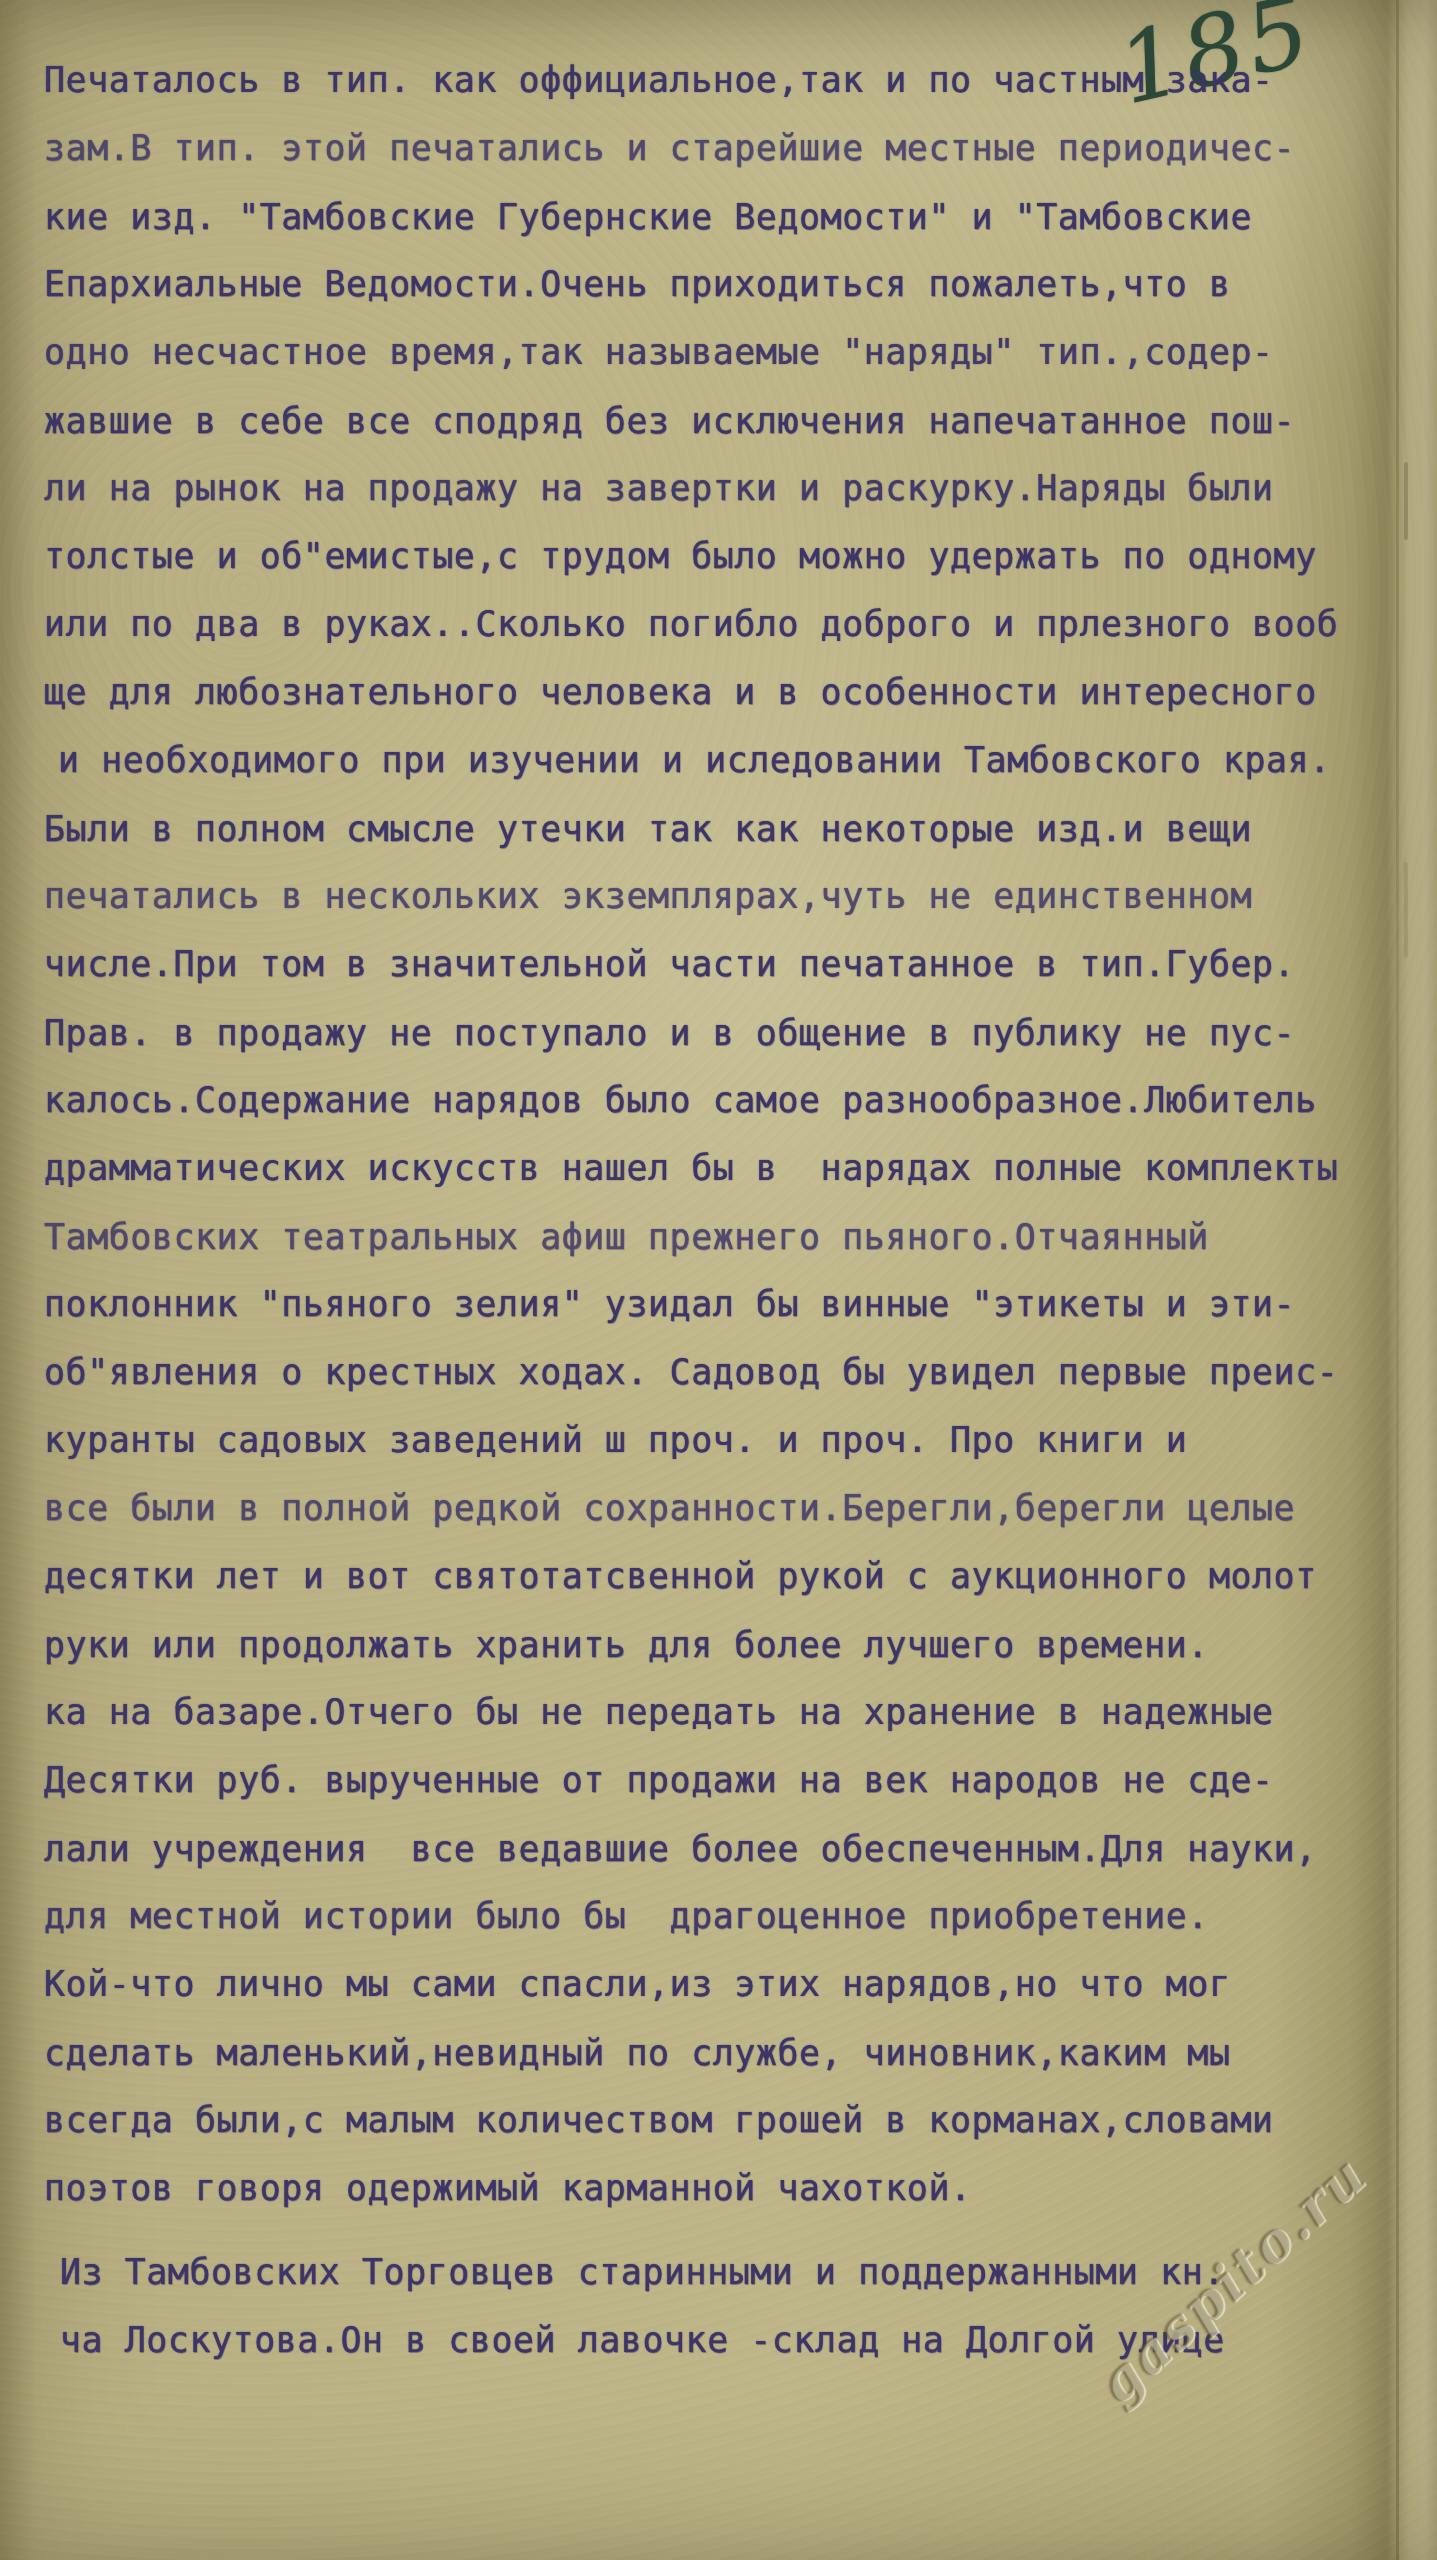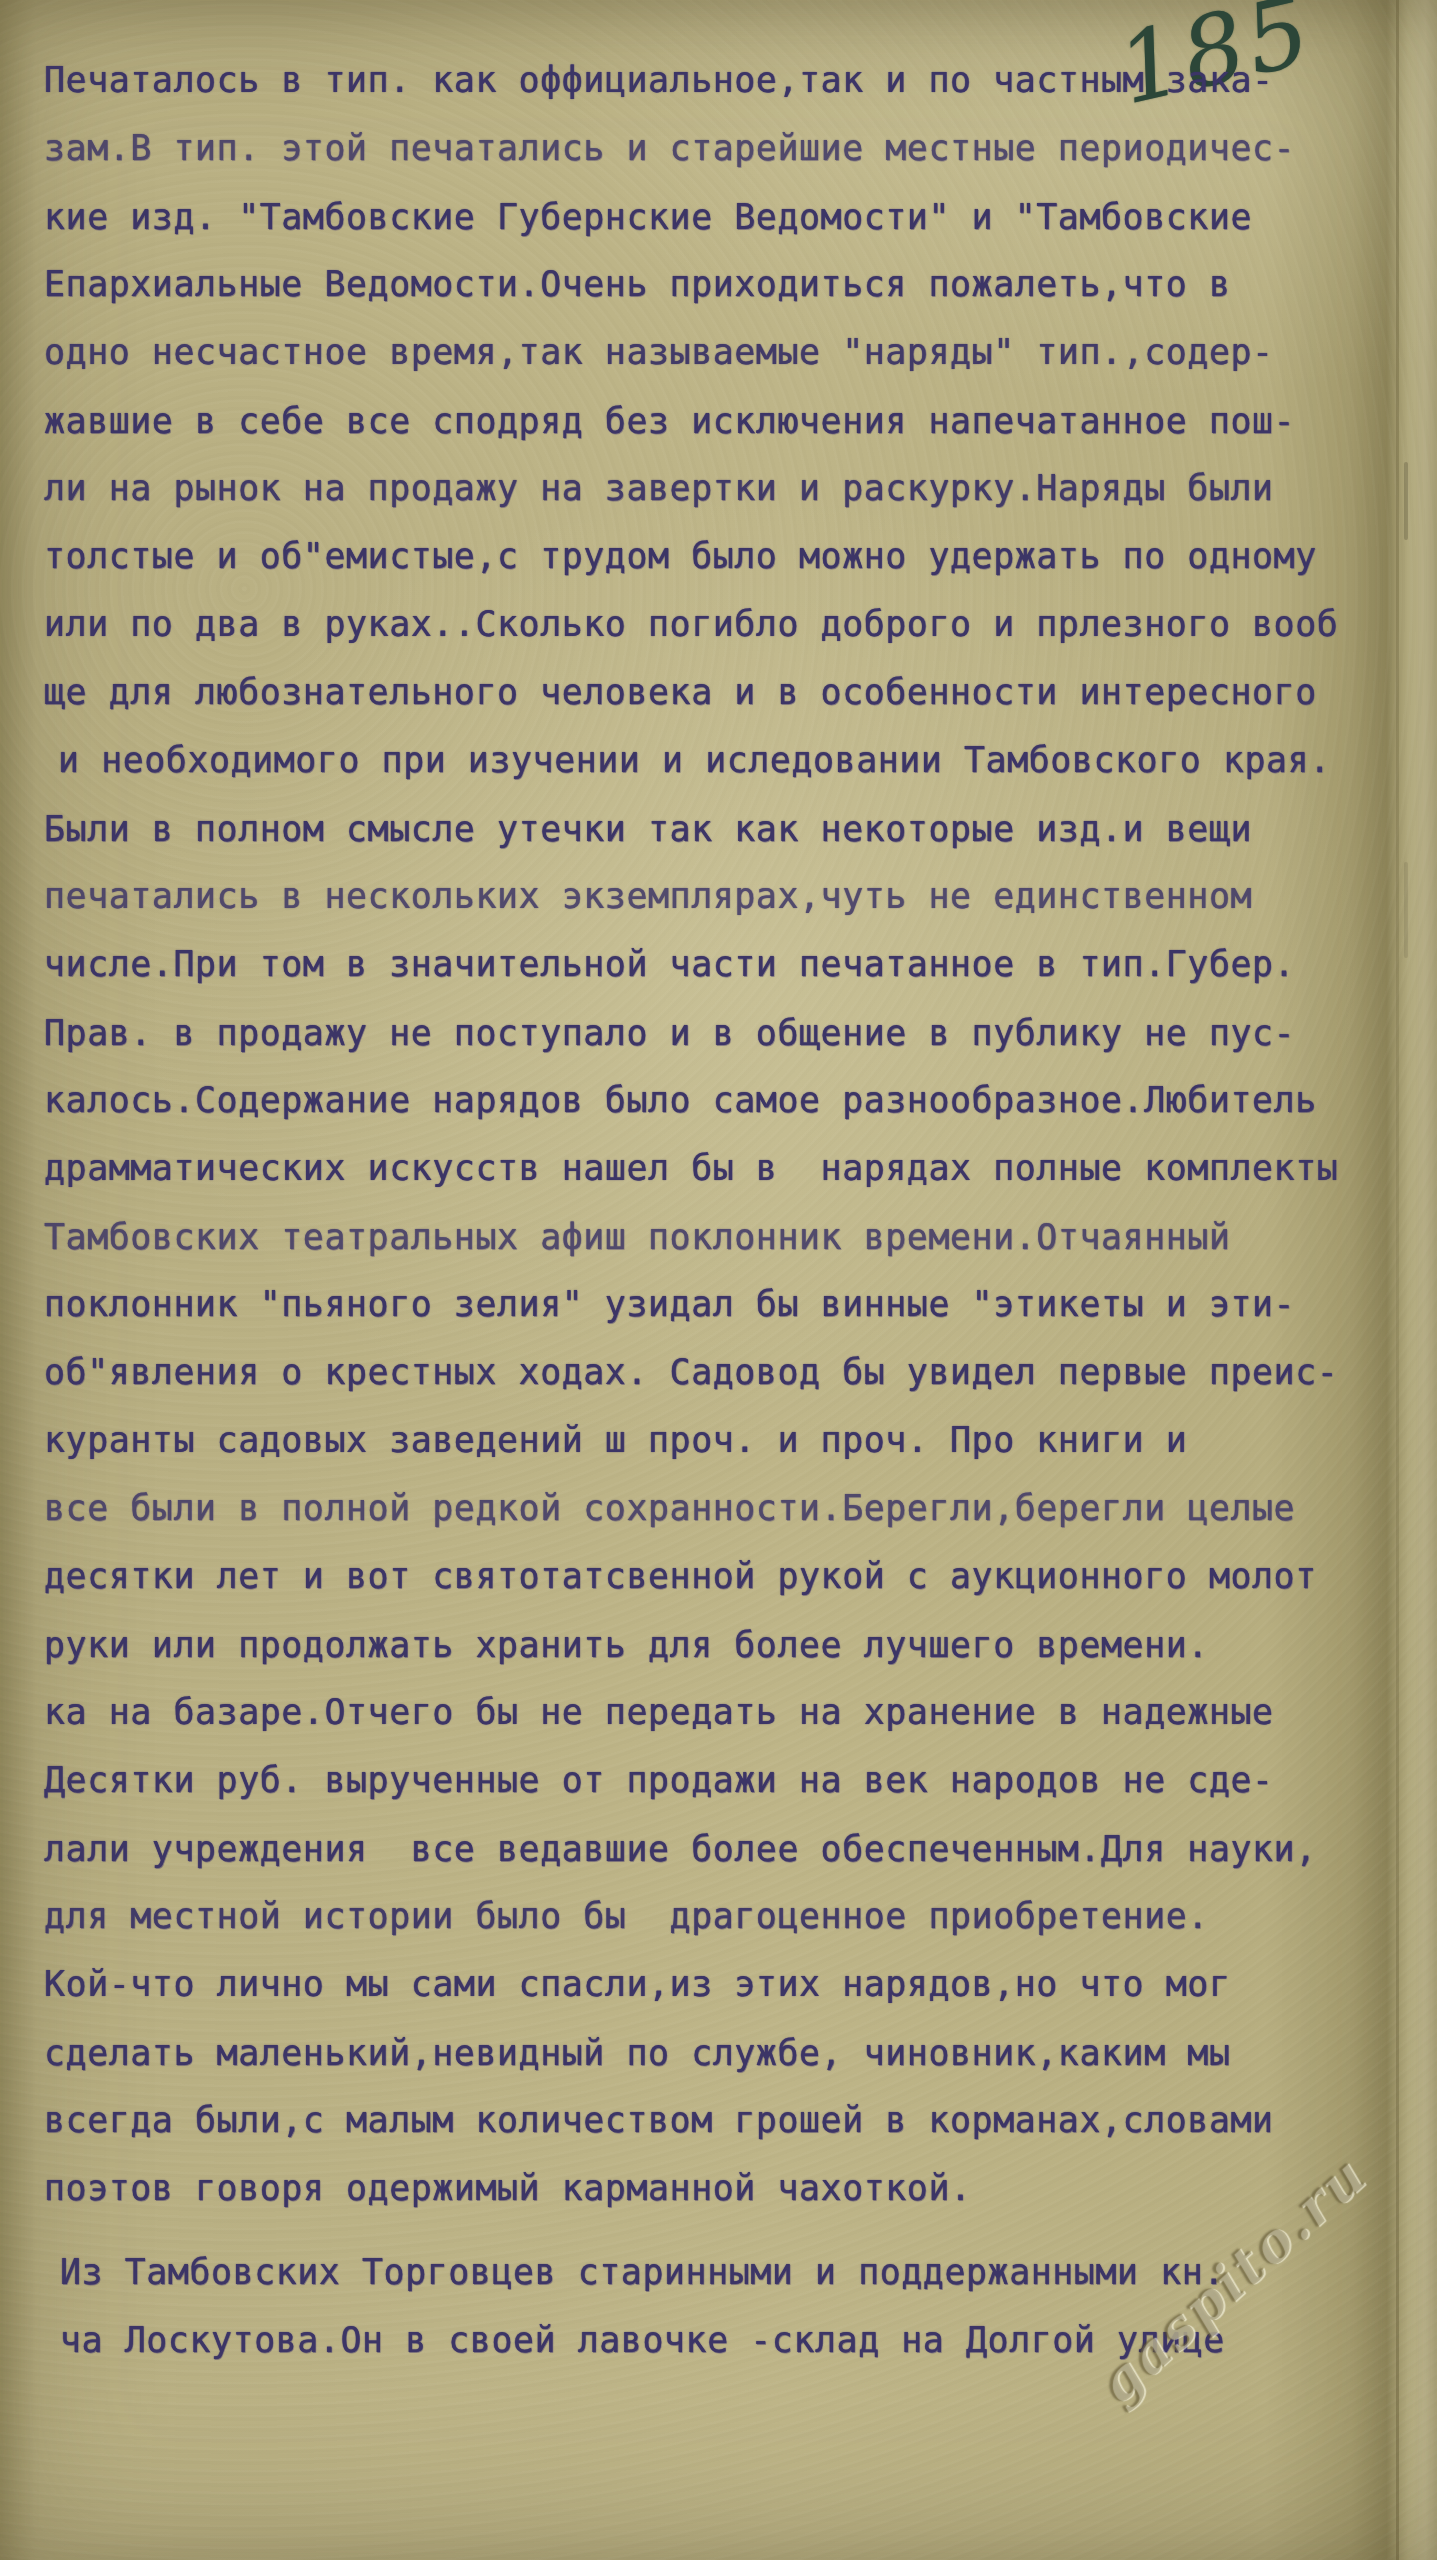--- a/index.html
+++ b/index.html
@@ -119,21 +119,21 @@
         <div class="line">толстые и об"емистые,с трудом было можно удержать по одному</div>
         <div class="line">или по два в руках..Сколько погибло доброго и прлезного вооб</div>
         <div class="line">ще для любознательного человека и в особенности интересного</div>
         <div class="line">и необходимого при изучении и иследовании Тамбовского края.</div>
         <div class="line">Были в полном смысле утечки так как некоторые изд.и вещи</div>
         <div class="line">печатались в нескольких экземплярах,чуть не единственном</div>
         <div class="line">числе.При том в значительной части печатанное в тип.Губер.</div>
         <div class="line">Прав. в продажу не поступало и в общение в публику не пус-</div>
         <div class="line">калось.Содержание нарядов было самое разнообразное.Любитель</div>
         <div class="line">драмматических искусств нашел бы в  нарядах полные комплекты</div>
-        <div class="line">Тамбовских театральных афиш поклонник времени.Отчаянный</div>
+        <div class="line">Тамбовских театральных афиш прежнего пьяного.Отчаянный</div>
         <div class="line">поклонник "пьяного зелия" узидал бы винные "этикеты и эти-</div>
         <div class="line">об"явления о крестных ходах. Садовод бы увидел первые преис-</div>
         <div class="line">куранты садовых заведений ш проч. и проч. Про книги и</div>
         <div class="line">все были в полной редкой сохранности.Берегли,берегли целые</div>
         <div class="line">десятки лет и вот святотатсвенной рукой с аукционного молот</div>
         <div class="line">руки или продолжать хранить для более лучшего времени.</div>
         <div class="line">ка на базаре.Отчего бы не передать на хранение в надежные</div>
         <div class="line">Десятки руб. вырученные от продажи на век народов не сде-</div>
         <div class="line">лали учреждения  все ведавшие более обеспеченным.Для науки,</div>
         <div class="line">для местной истории было бы  драгоценное приобретение.</div>

